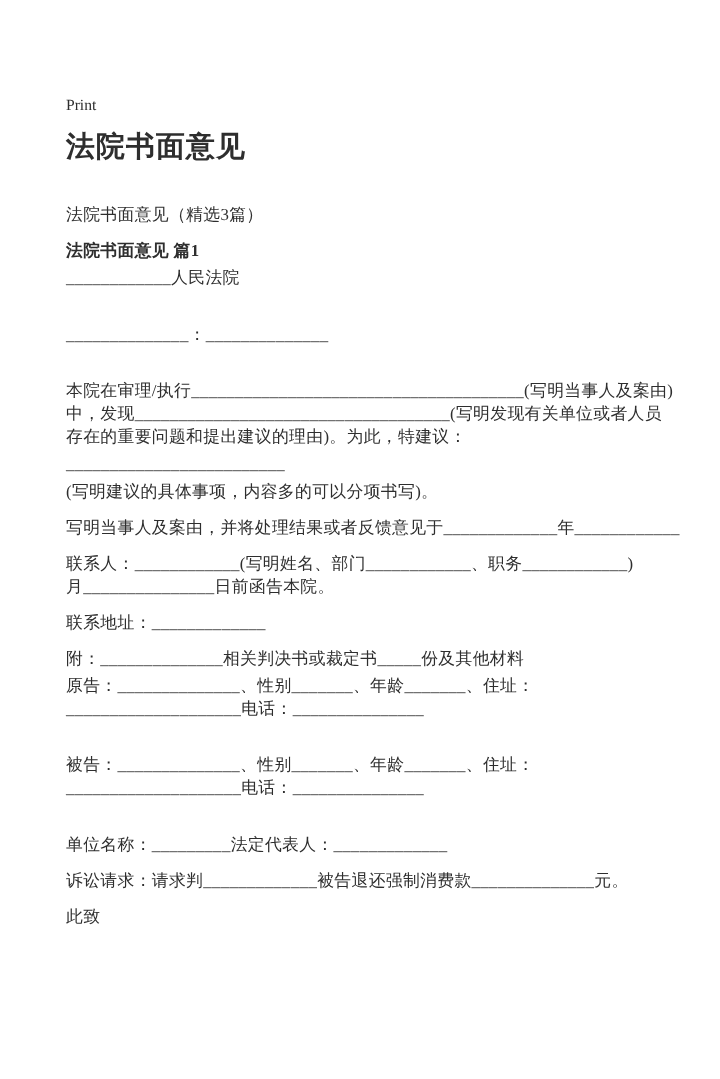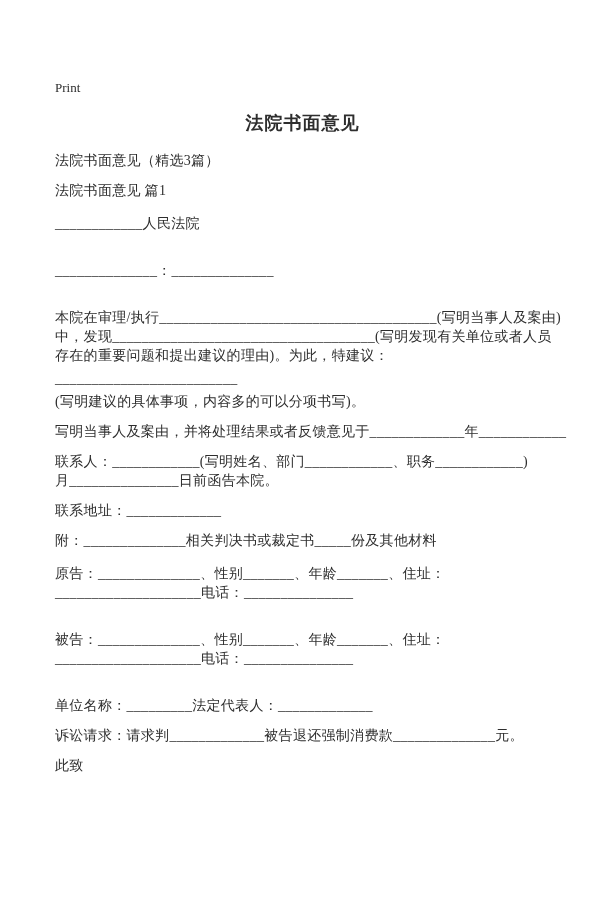--- a/index.html
+++ b/index.html
@@ -16,40 +16,39 @@
   .print {
     font-size: 13px;
     line-height: 16px;
     font-family: "Liberation Serif", serif;
     cursor: pointer;
     width: -moz-fit-content;
     width: fit-content;
   }
   .title {
     margin-top: 14px;
-    text-align: center;
-    font-size: 18px;
+    font-size: 24px;
     line-height: 26px;
     font-weight: bold;
     letter-spacing: 1px;
   }
   .line {
     font-size: 14px;
     line-height: 19px;
     white-space: nowrap;
     letter-spacing: 0.3px;
   }
-  .bold { font-weight: normal; }
+  .bold { font-weight: bold; }
   .cont { margin-top: 0; }
   .mt4  { margin-top: 4px; }
   .mt10 { margin-top: 10px; }
   .mt11 { margin-top: 11px; }
   .mt12 { margin-top: 28px; }
-  .mt14 { margin-top: 14px; }
-  .mt22 { margin-top: 15px; }
+  .mt14 { margin-top: 4px; }
+  .mt22 { margin-top: 34px; }
 </style>
 </head>
 <body>
 
 <div class="page">
   <div class="content">
 
     <p class="print">Print</p>
 
     <h1 class="title">法院书面意见</h1>

